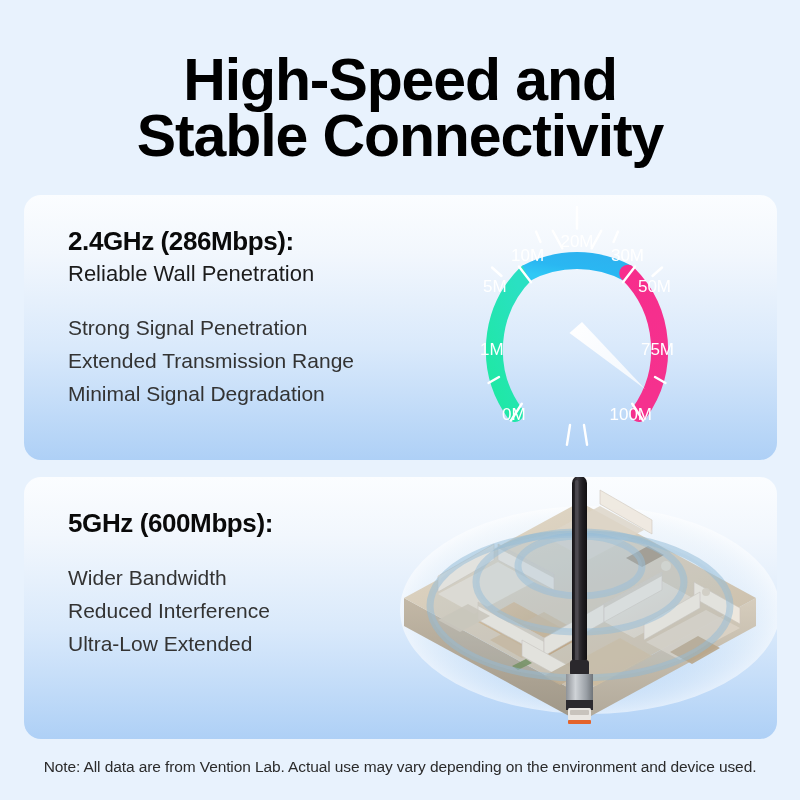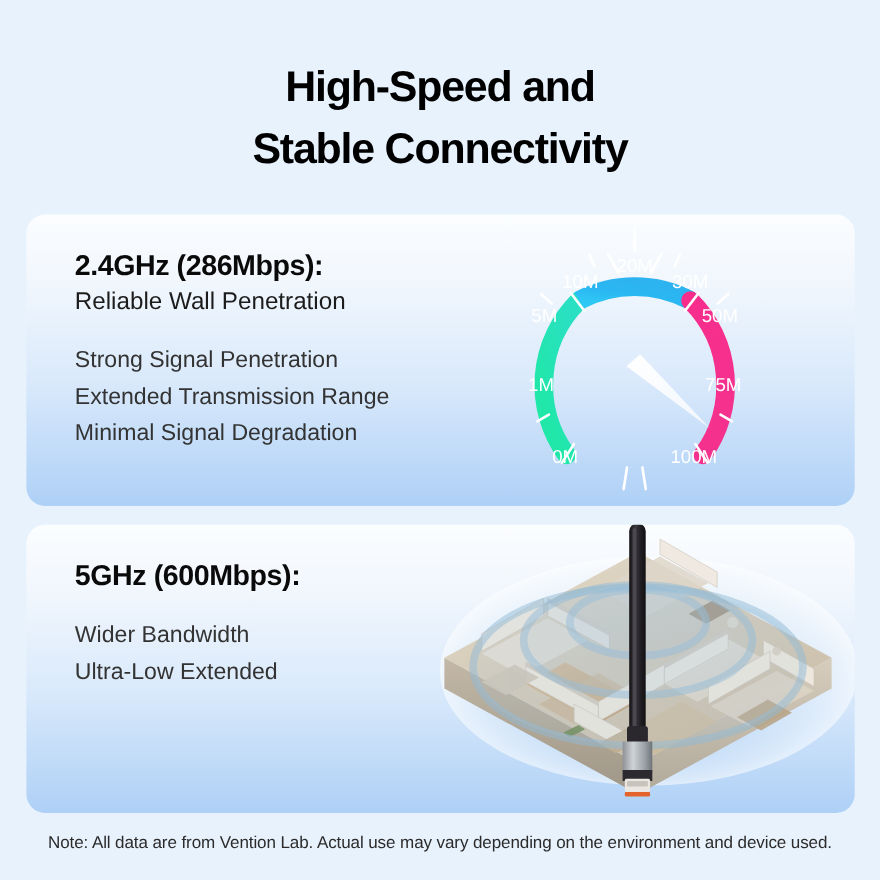--- a/index.html
+++ b/index.html
@@ -23,21 +23,21 @@
 
   
   .title {
     position: absolute;
     top: 52px;
     left: 0;
     width: 800px;
     text-align: center;
     color: #000000;
     font-weight: 700;
-    font-size: 39px;
+    font-size: 59px;
     line-height: 56px;
     letter-spacing: -1.1px;
   }
   .title-line { display: block; }
 
   
   .card {
     position: absolute;
     left: 24px;
     width: 753px;
@@ -218,20 +218,21 @@
       </svg>
     </div>
   </div>
 
   <div class="card card-2">
 
     <div class="card-text">
       <p class="card-heading">5GHz (600Mbps):</p>
       <ul class="feature-list">
         <li>Wider Bandwidth</li>
+        <li>Reduced Interference</li>
         <li>Ultra-Low Extended</li>
       </ul>
     </div>
 
     <div class="house-wrap">
       <svg class="house-svg" width="400" height="268" viewBox="0 0 400 268">
         <defs>
           <linearGradient id="floorG" x1="0" y1="0" x2="0.6" y2="1">
             <stop offset="0%" stop-color="#e3dac9"></stop>
             <stop offset="100%" stop-color="#c9bda9"></stop>

